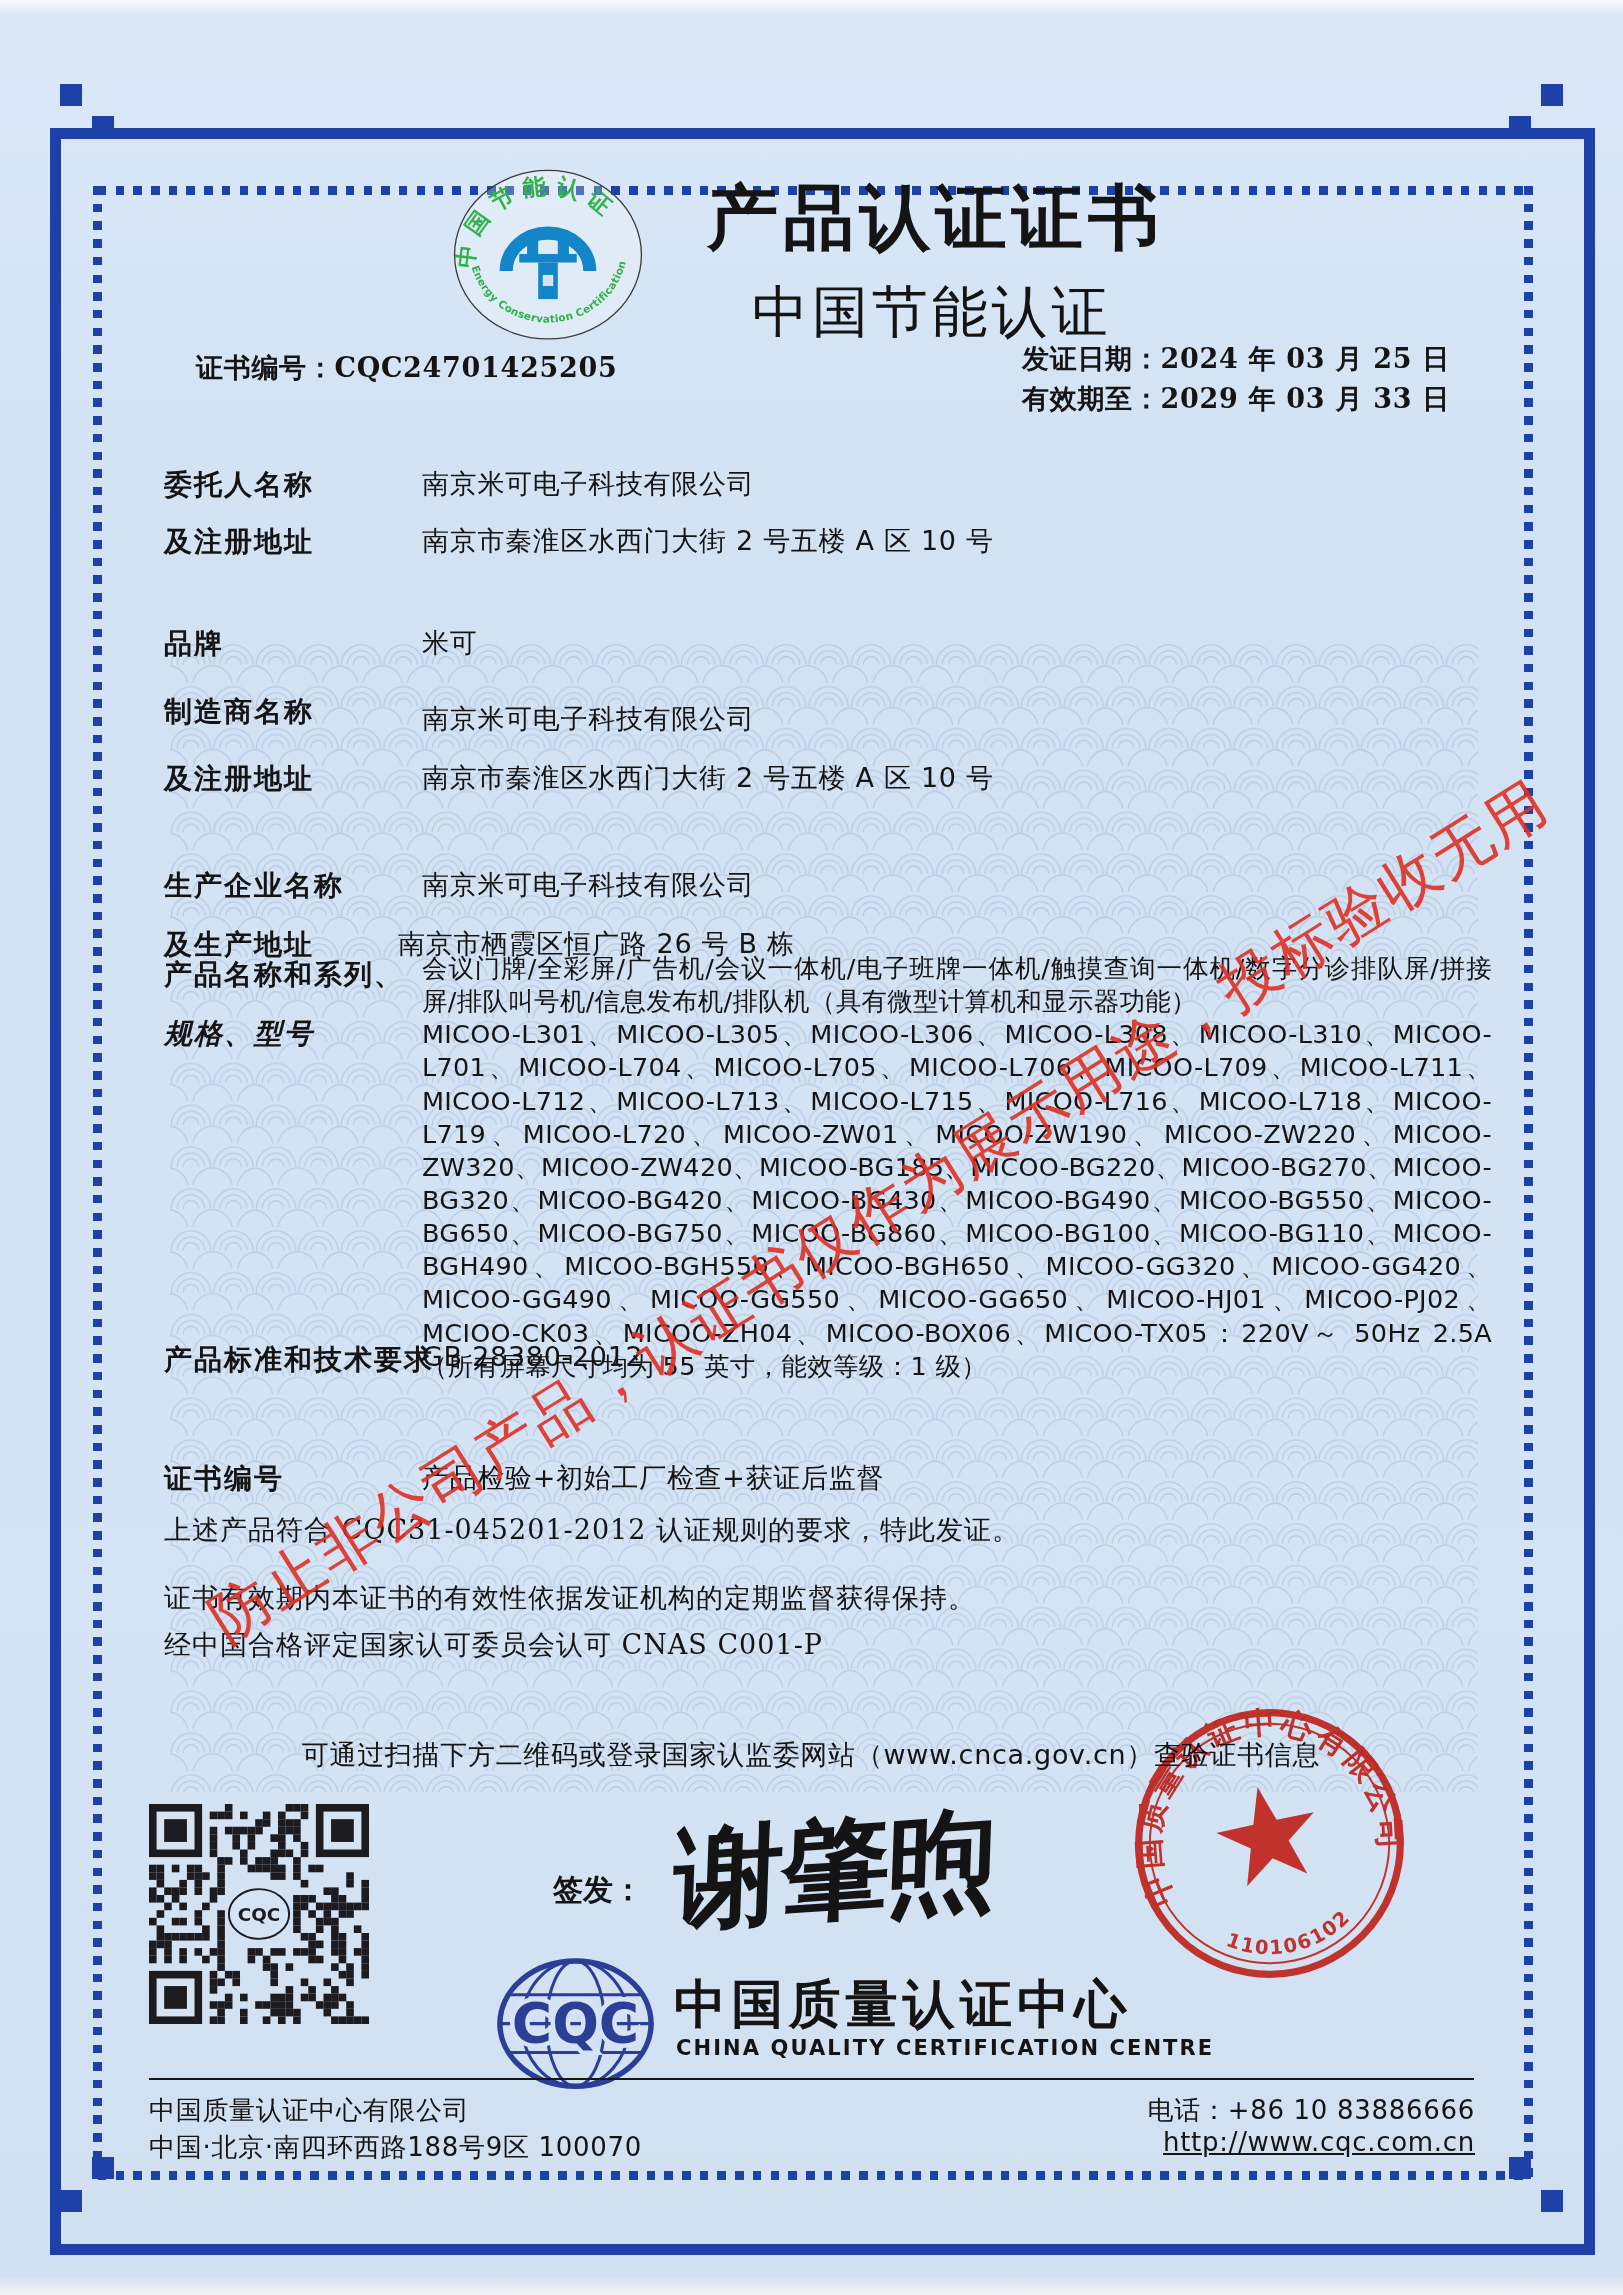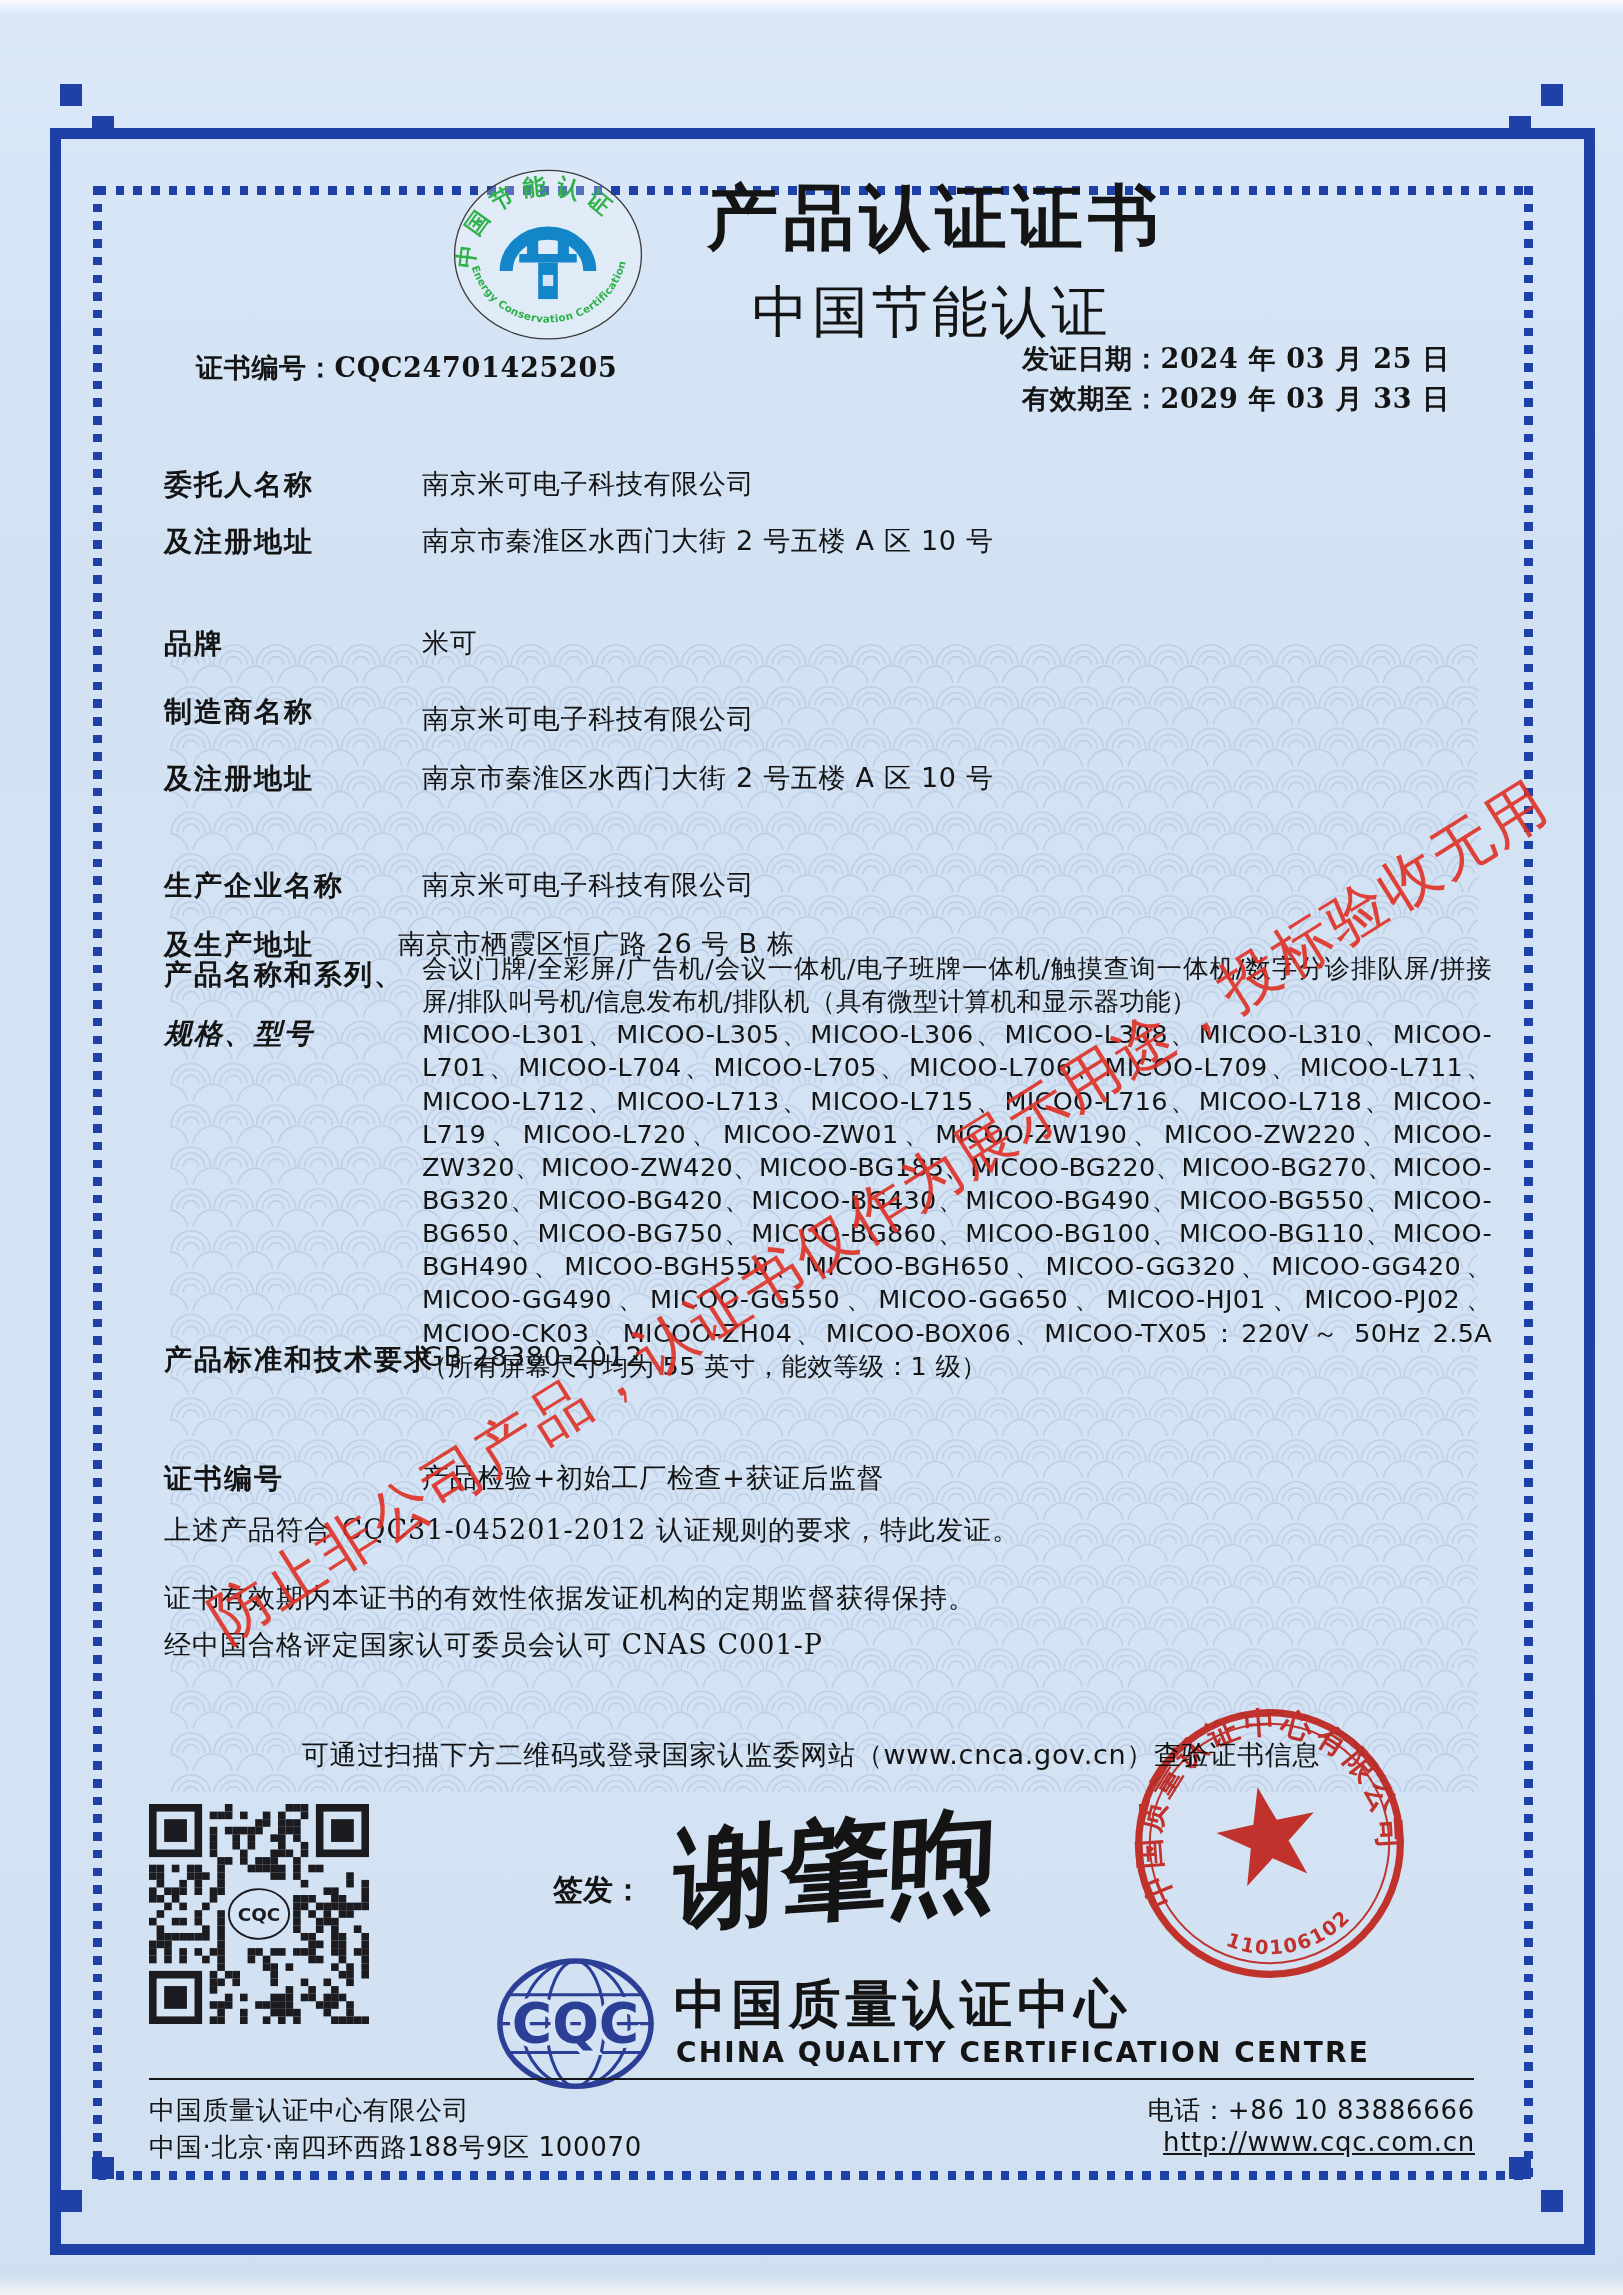--- a/index.html
+++ b/index.html
@@ -30,21 +30,21 @@
     font-size:60px;letter-spacing:2.6px;color:#e03024;opacity:0.9;
     transform:rotate(-32deg);transform-origin:0 50%;
     font-family:"DejaVu Serif","Liberation Serif",serif;z-index:40;
   }
   .signature{
     font-size:110px;font-weight:700;letter-spacing:-3.9px;
     transform:rotate(-4deg) skewX(-6deg);z-index:12;
     font-family:"DejaVu Serif","Liberation Serif",serif;
   }
   .orgcn{font-size:52px;font-weight:700;letter-spacing:5.2px;z-index:10;}
-  .orgen{font-size:28px;font-weight:700;letter-spacing:2.1px;z-index:10;}
+  .orgen{font-size:21px;font-weight:700;letter-spacing:2.1px;z-index:10;}
   .divider{left:149px;top:2078px;width:1325px;height:2px;background:#161616;z-index:10;}
   .footer-txt{font-size:26px;letter-spacing:0.7px;z-index:10;}
   .footer-url{font-size:26px;letter-spacing:0.7px;z-index:10;text-decoration:underline;}
   .stamp{z-index:45;mix-blend-mode:multiply;opacity:0.93;}
   .seigaiha{z-index:2;opacity:0.3;}
   .qr{z-index:10;}
 </style>
 </head>
 <body>
 

